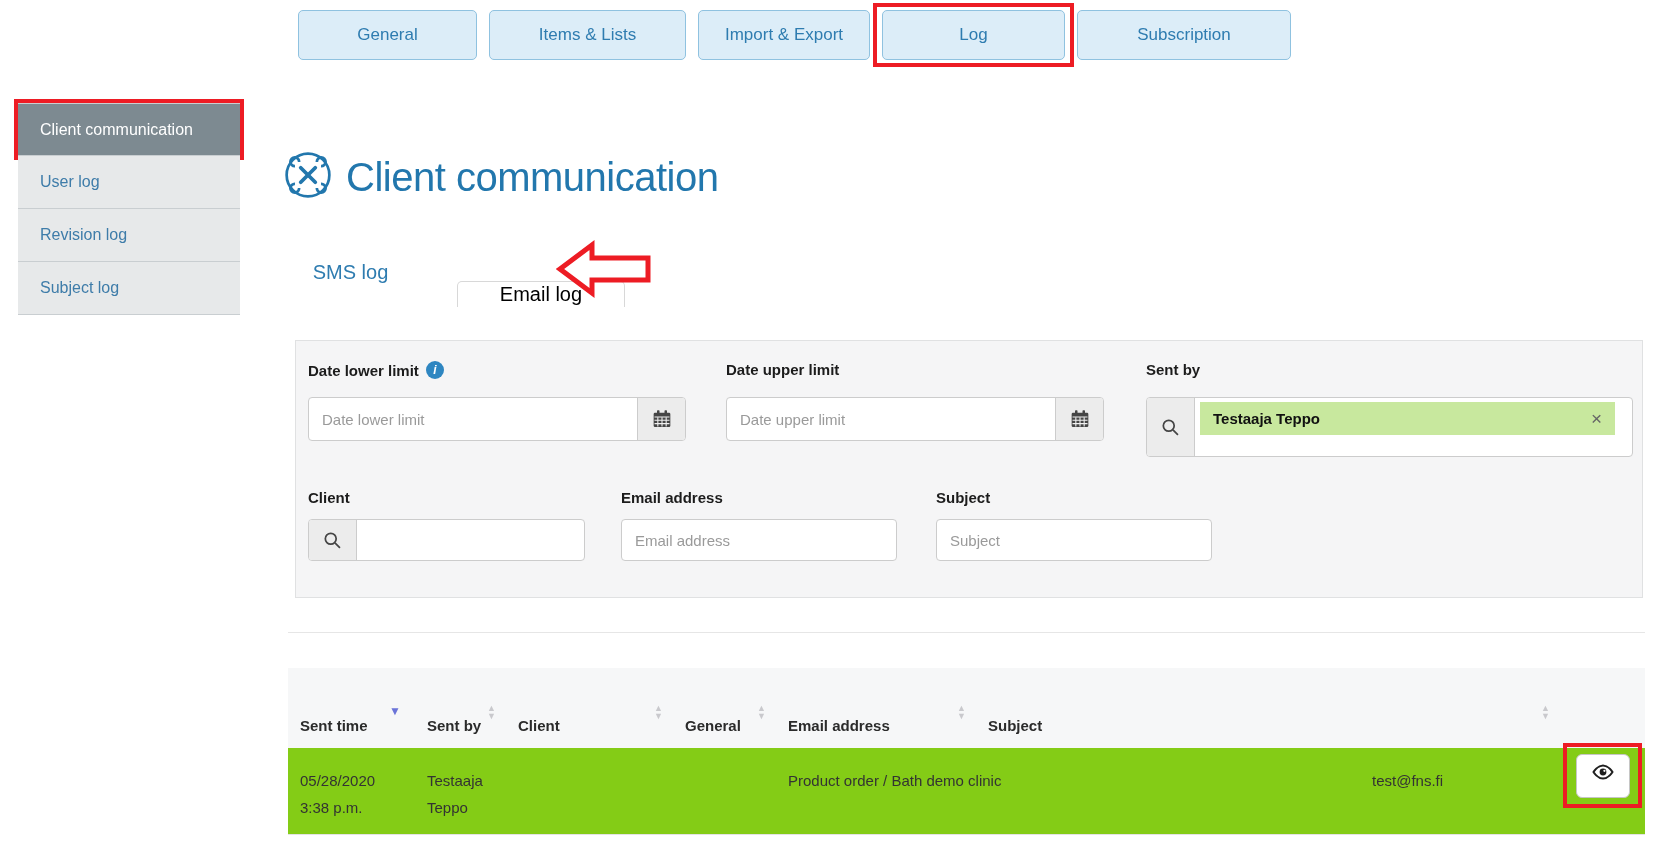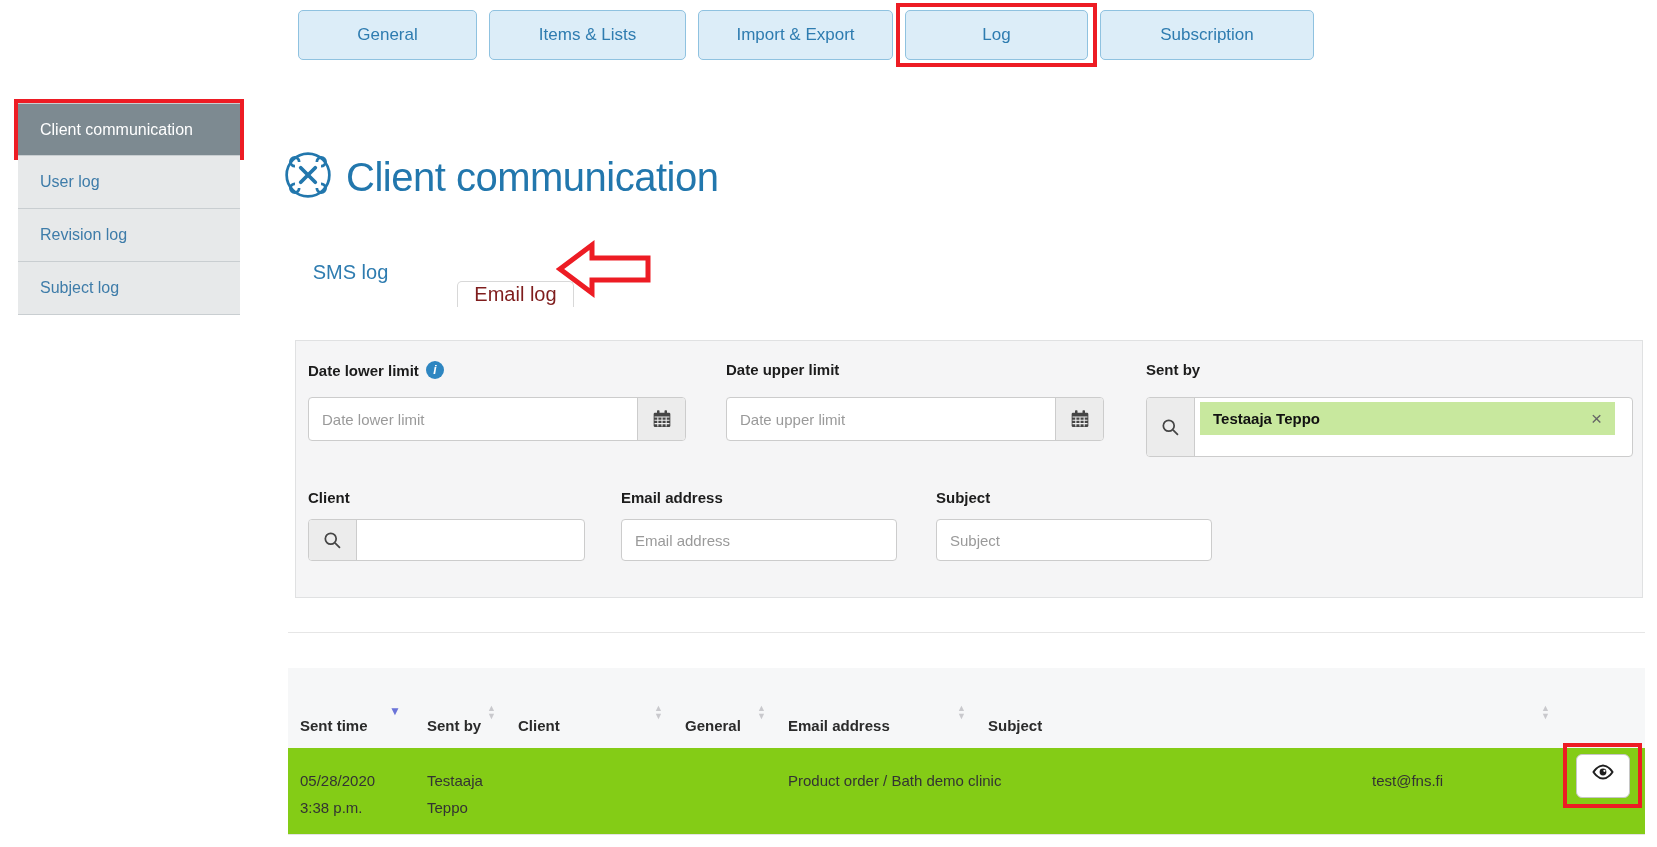--- a/index.html
+++ b/index.html
@@ -5,40 +5,40 @@
   * { margin:0; padding:0; box-sizing:border-box; }
   html,body { background:#fff; }
   body { font-family:"Liberation Sans", sans-serif; }
   .canvas { position:relative; width:1657px; height:847px; background:#fff; overflow:hidden; }
 
   
   .top-tabs { position:absolute; left:298px; top:10px; display:flex; gap:12px; }
   .top-tab { height:50px; background:#dcedf8; border:1px solid #8fc2e0; border-radius:5px;
              color:#2e7cb0; font-size:17px; display:flex; align-items:center; justify-content:center;
              cursor:pointer; position:relative; }
-  .tw-1{width:179px}.tw-2{width:197px}.tw-3{width:195px}.tw-4{width:183px}.tw-5{width:214px}
+  .tw-1{width:179px}.tw-2{width:197px}.tw-3{width:172px}.tw-4{width:183px}.tw-5{width:214px}
   .top-tab.annotated::after { content:""; position:absolute; inset:-8px -10px; border:4px solid #ed1c24; pointer-events:none; }
 
   
   .sidebar { position:absolute; left:18px; top:103px; width:222px; }
   .side-item { height:53px; line-height:52px; padding-left:22px; background:#e7e9ea; color:#3e7ca9;
                font-size:16px; border-bottom:1px solid #c9ced1; cursor:pointer; position:relative; }
   .side-item:first-child { border-top:1px solid #c9ced1; }
   .side-item.selected { background:#7d8a91; color:#ffffff; }
   .side-item.annotated::after { content:""; position:absolute; inset:-5px -4px; border:4px solid #ed1c24; pointer-events:none; }
 
   
   .heading { position:absolute; left:283px; top:150px; display:flex; align-items:center; gap:13px; }
   .heading h1 { font-size:40px; font-weight:500; color:#2277ad; letter-spacing:-0.5px; }
 
   
   .subtabs { position:absolute; left:288px; top:237px; height:70px; display:flex;gap:44px; }
   .subtab { font-size:20px; display:flex; align-items:center; justify-content:center; cursor:pointer; }
   .subtab.sms { width:125px; color:#2e7cb0; }
-  .subtab.email { width:117px; color:#7f1d1d; background:#fff; border:1px solid #d8d8d8; border-bottom:none;
+  .subtab.email { width:168px; color:#000000; background:#fff; border:1px solid #d8d8d8; border-bottom:none;
                   border-radius:5px 5px 0 0;margin-top:44px; }
   .arrow-annot { position:absolute; left:556px; top:237px; }
 
   
   .filter-panel { position:absolute; left:295px; top:340px; width:1348px; height:258px;
                   background:#f5f5f6; border:1px solid #e0e1e2; }
   .fgroup { position:absolute; }
   .flabel { font-size:15px; font-weight:bold; color:#1c1c1c; display:flex; align-items:center; gap:7px; }
   .info-dot { width:18px; height:18px; border-radius:50%; background:#2e86c1; color:#fff; font-size:12px;
               font-weight:bold; font-style:italic; display:inline-flex; align-items:center; justify-content:center; }

